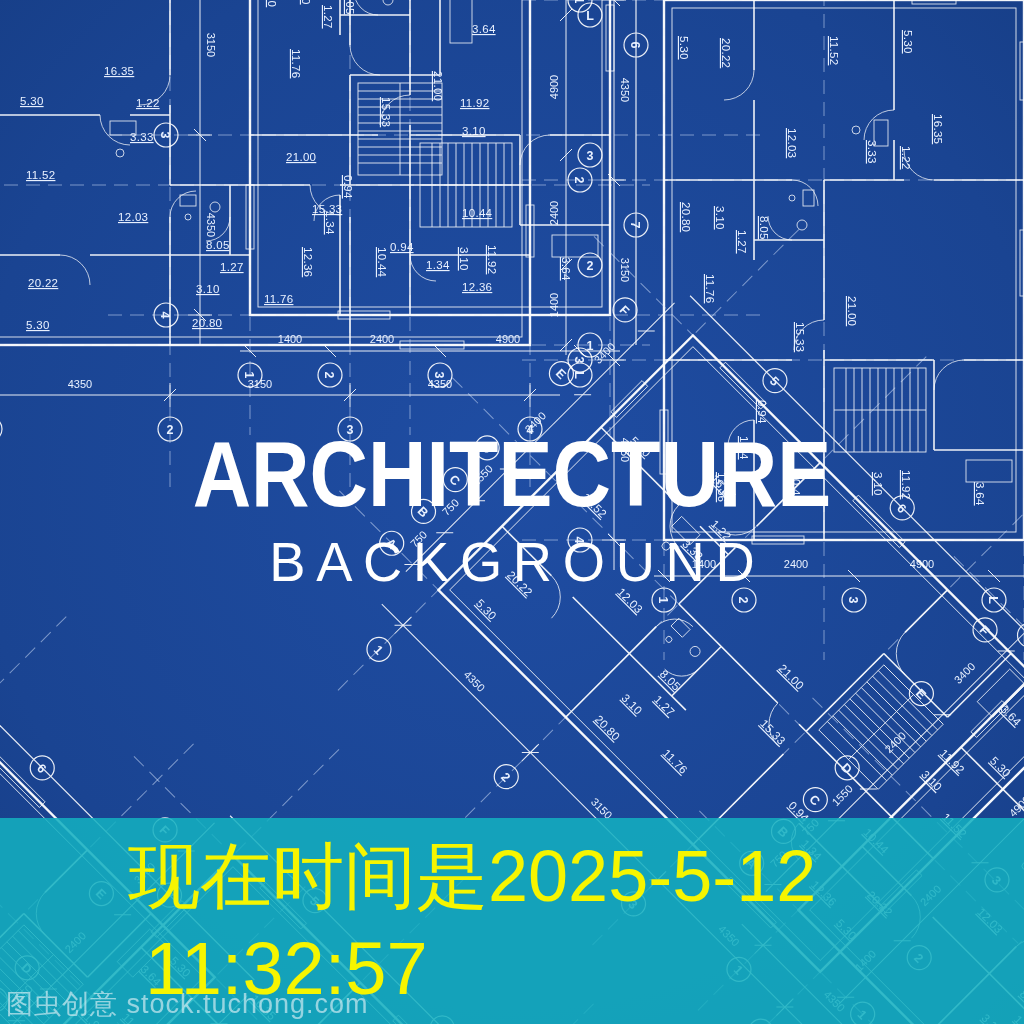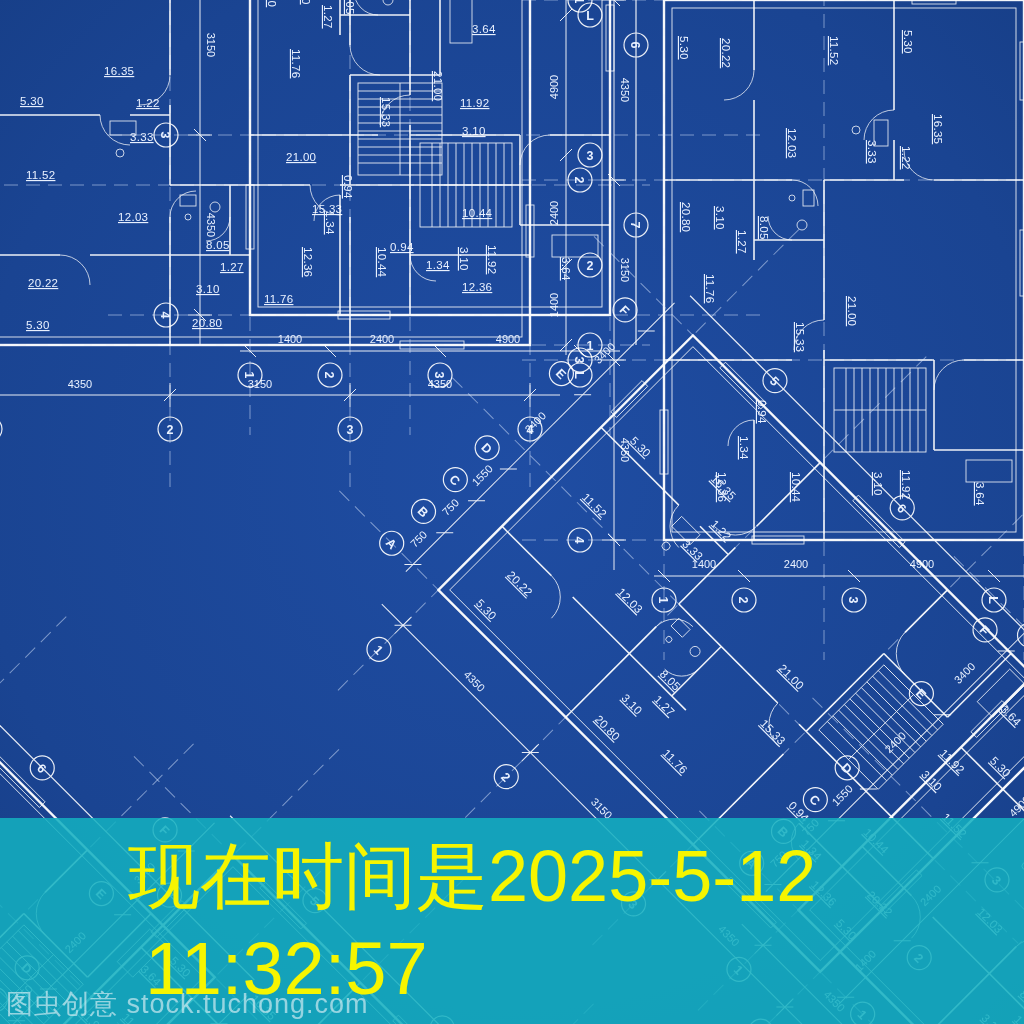--- a/index.html
+++ b/index.html
@@ -249,19 +249,23 @@
     <use href="#plan" transform="translate(1054,-20) rotate(90)"></use>
     <use href="#plan" transform="translate(640,-245) rotate(90)"></use>
     <use href="#plan" transform="translate(-160,560) rotate(45)"></use>
     <use href="#plan" transform="translate(700,300) rotate(45)"></use>
     <use href="#plan" transform="translate(240,820) rotate(45)"></use>
     <use href="#plan" transform="translate(1060,620) rotate(45)"></use>
 
     <rect x="0" y="818" width="1024" height="206" fill="#14b0c0" opacity="0.87"></rect>
   </svg>
 
+  <div class="title-block">
+    <div class="title">ARCHITECTURE</div>
+    <div class="subtitle">BACKGROUND</div>
+  </div>
 
   <div class="watermark">图虫创意 stock.tuchong.com</div>
 
   <div class="time-line l1">现在时间是2025-5-12</div>
   <div class="time-line l2">11:32:57</div>
 
 </div>
 
 </body></html>

